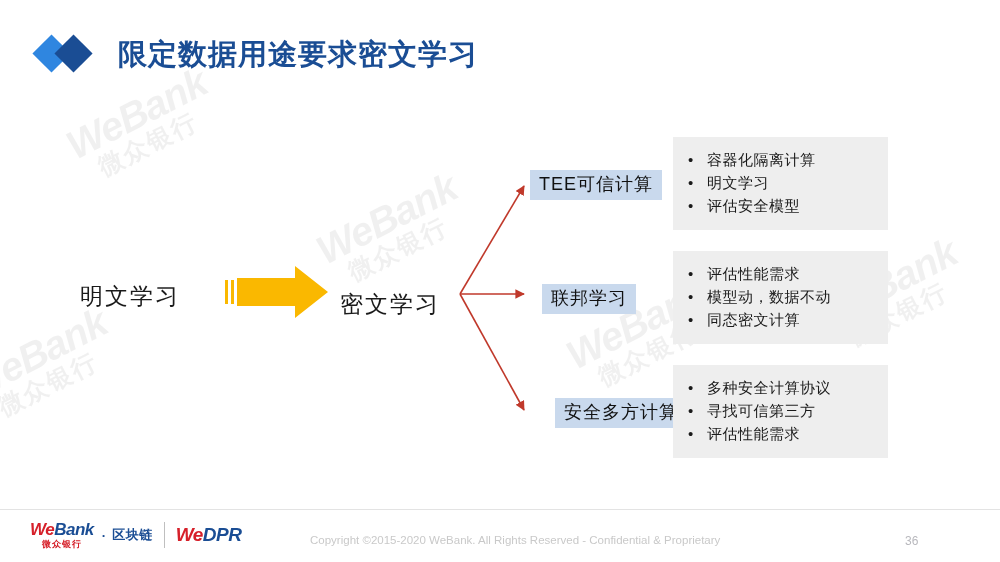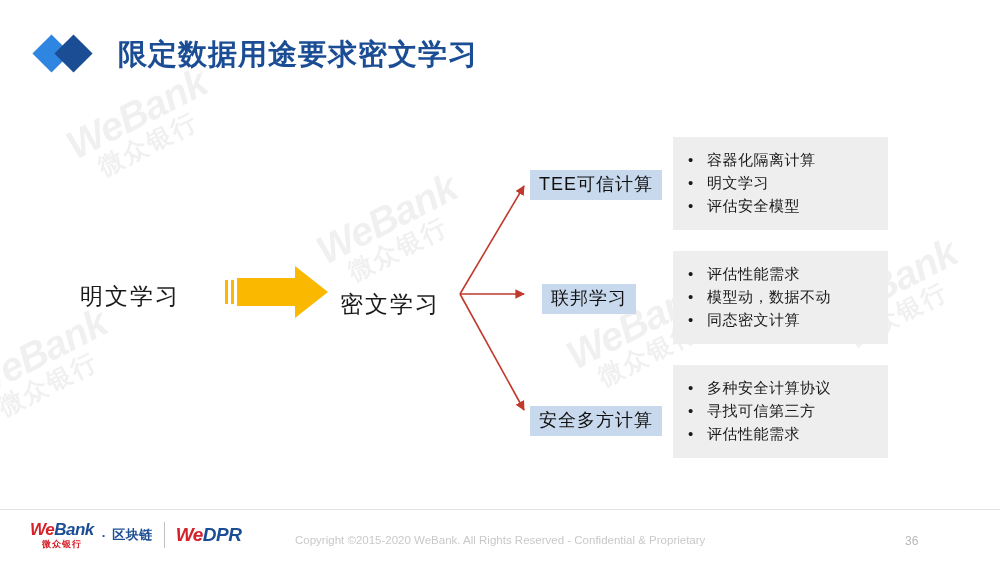--- a/index.html
+++ b/index.html
@@ -122,21 +122,21 @@
     background: #c9d9ed;
     color: #111111;
     font-size: 18px;
     letter-spacing: 1px;
     padding: 4px 9px 5px 9px;
     white-space: nowrap;
     line-height: 1.15;
   }
   #box-tee { left: 530px; top: 170px; }
   #box-fl  { left: 542px; top: 284px; }
-  #box-mpc { left: 530px; top: 398px; margin-top: 8px; }
+  #box-mpc { left: 555px; top: 398px; }
 
   
   .gray-panel {
     position: absolute;
     left: 673px;
     width: 215px;
     background: #eeeeee;
     padding: 11px 0 11px 0;
     box-sizing: border-box;
   }
@@ -234,21 +234,21 @@
     font-size: 19px;
     font-weight: bold;
     font-style: italic;
     letter-spacing: -0.5px;
   }
   .logo-wedpr .we { color: #d6202a; }
   .logo-wedpr .dpr { color: #1a4d94; }
 
   #copyright {
     position: absolute;
-    left: 295px;
+    left: 310px;
     top: 24px;
     font-size: 11.5px;
     color: #c9c9c9;
     white-space: nowrap;
   }
   #page-number {
     position: absolute;
     left: 905px;
     top: 24px;
     font-size: 12px;

